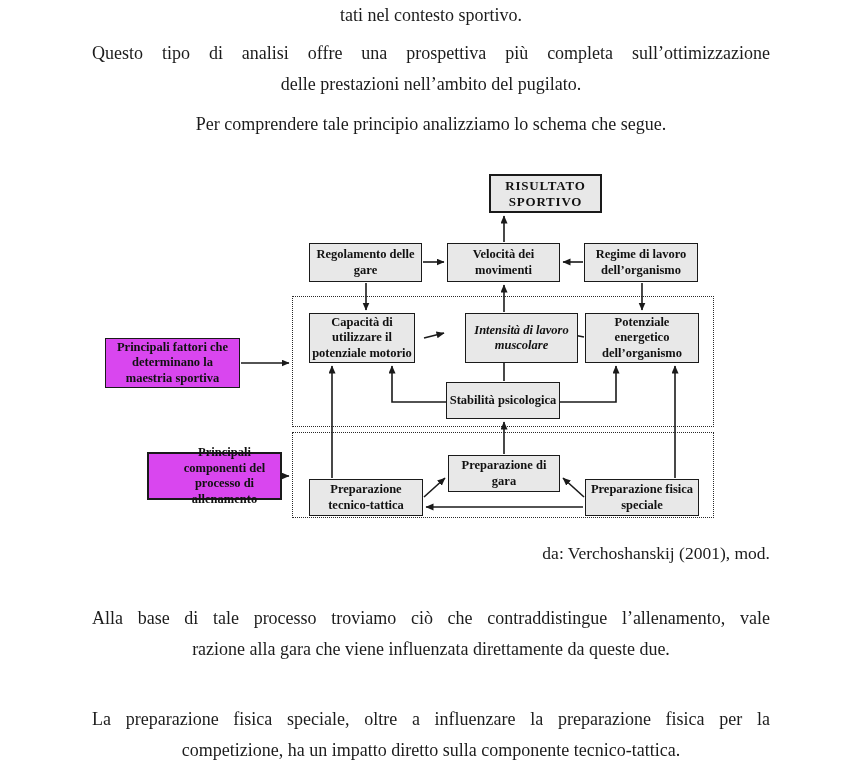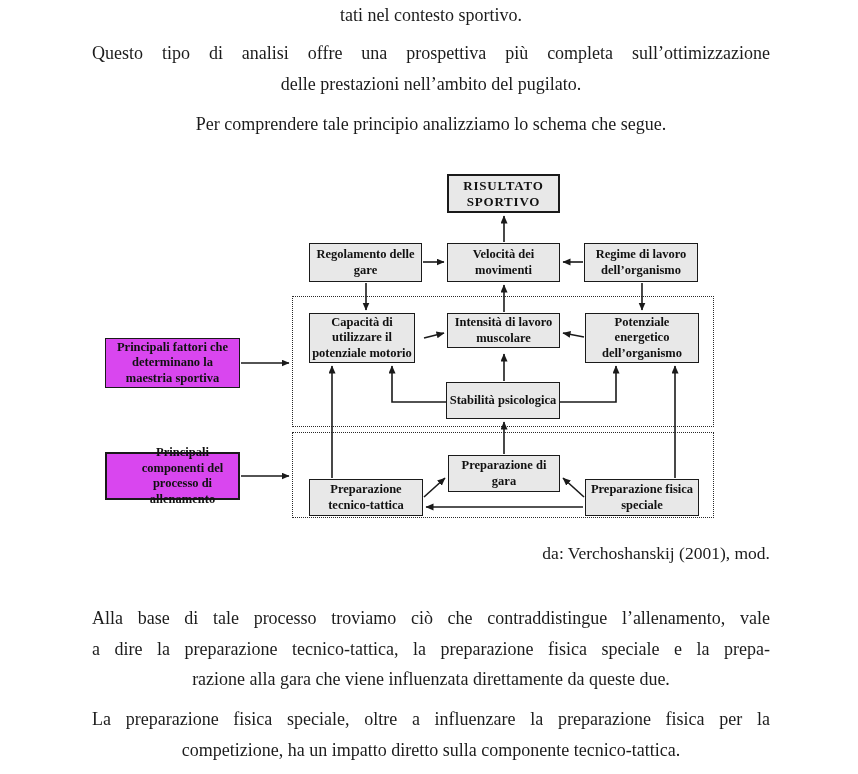--- a/index.html
+++ b/index.html
@@ -23,30 +23,30 @@
   .dotted  { position:absolute; box-sizing:border-box; border:1.6px dotted #2a2a2a; background:transparent; }
   .arrows  { position:absolute; left:0; top:0; }
   .node {
     position:absolute; box-sizing:border-box;
     background:#e8e8e8; border:1.6px solid #1a1a1a;
     display:flex; align-items:center; justify-content:center;
     text-align:center; padding:1px 2px;
     font-family:"Liberation Serif", "DejaVu Serif", serif;
     font-weight:bold; font-size:12.5px; line-height:15.5px; color:#111111;
   }
-  .node.thick { border-width:2.6px; }
+  .node.thick { border-width:2.6px;margin-left:42px; }
   .node.white { background:#d946ef; }
   .node.caps  { letter-spacing:0.8px; font-size:13px; }
   
   #n-risultato  { left:357px; top:9px;   width:113px; height:39px; }
   #n-regolamento{ left:219px; top:78px;  width:113px; height:39px; }
   #n-velocita   { left:357px; top:78px;  width:113px; height:39px; }
   #n-regime     { left:494px; top:78px;  width:114px; height:39px; }
   #n-capacita   { left:219px; top:148px; width:106px; height:50px; }
-  #n-intensita  { left:357px; top:148px; width:113px; height:35px; }
+  #n-intensita  { left:375px; top:148px; width:113px; height:50px;font-style:italic; }
   #n-potenziale { left:495px; top:148px; width:114px; height:50px; }
   #n-stabilita  { left:356px; top:217px; width:114px; height:37px; }
   #n-prepgara   { left:358px; top:290px; width:112px; height:37px; }
   #n-preptt     { left:219px; top:314px; width:114px; height:37px; }
   #n-prepfs     { left:495px; top:314px; width:114px; height:37px; }
   #n-fattori    { left:15px;  top:173px; width:135px; height:50px; }
   #n-componenti { left:15px;  top:287px; width:135px; height:48px;padding-left:22px; }
   #region1 { left:202px; top:131px; width:422px; height:131px; }
   #region2 { left:202px; top:267px; width:422px; height:86px;  }
 </style>
@@ -110,21 +110,20 @@
     <div class="node" id="n-preptt">Preparazione tecnico-tattica</div>
     <div class="node" id="n-prepfs">Preparazione fisica speciale</div>
     <div class="node white" id="n-fattori">Principali fattori che determinano la maestria sportiva</div>
     <div class="node white thick" id="n-componenti">Principali componenti del processo di allenamento</div>
   </div>
 
   <div class="caption-block">da: Verchoshanskij (2001), mod.</div>
 
   <div class="textblock" style="top:603px">
     <div class="jline">Alla base di tale processo troviamo ciò che contraddistingue l’allenamento, vale</div>
-    <div class="jline">a dire la preparazione tecnico-tattica, la preparazione fisica speciale e la prepa-</div>
     <div class="lline">razione alla gara che viene influenzata direttamente da queste due.</div>
   </div>
 
   <div class="textblock" style="top:704px">
     <div class="jline">La preparazione fisica speciale, oltre a influenzare la preparazione fisica per la</div>
     <div class="lline">competizione, ha un impatto diretto sulla componente tecnico-tattica.</div>
   </div>
 
 </div>
 

